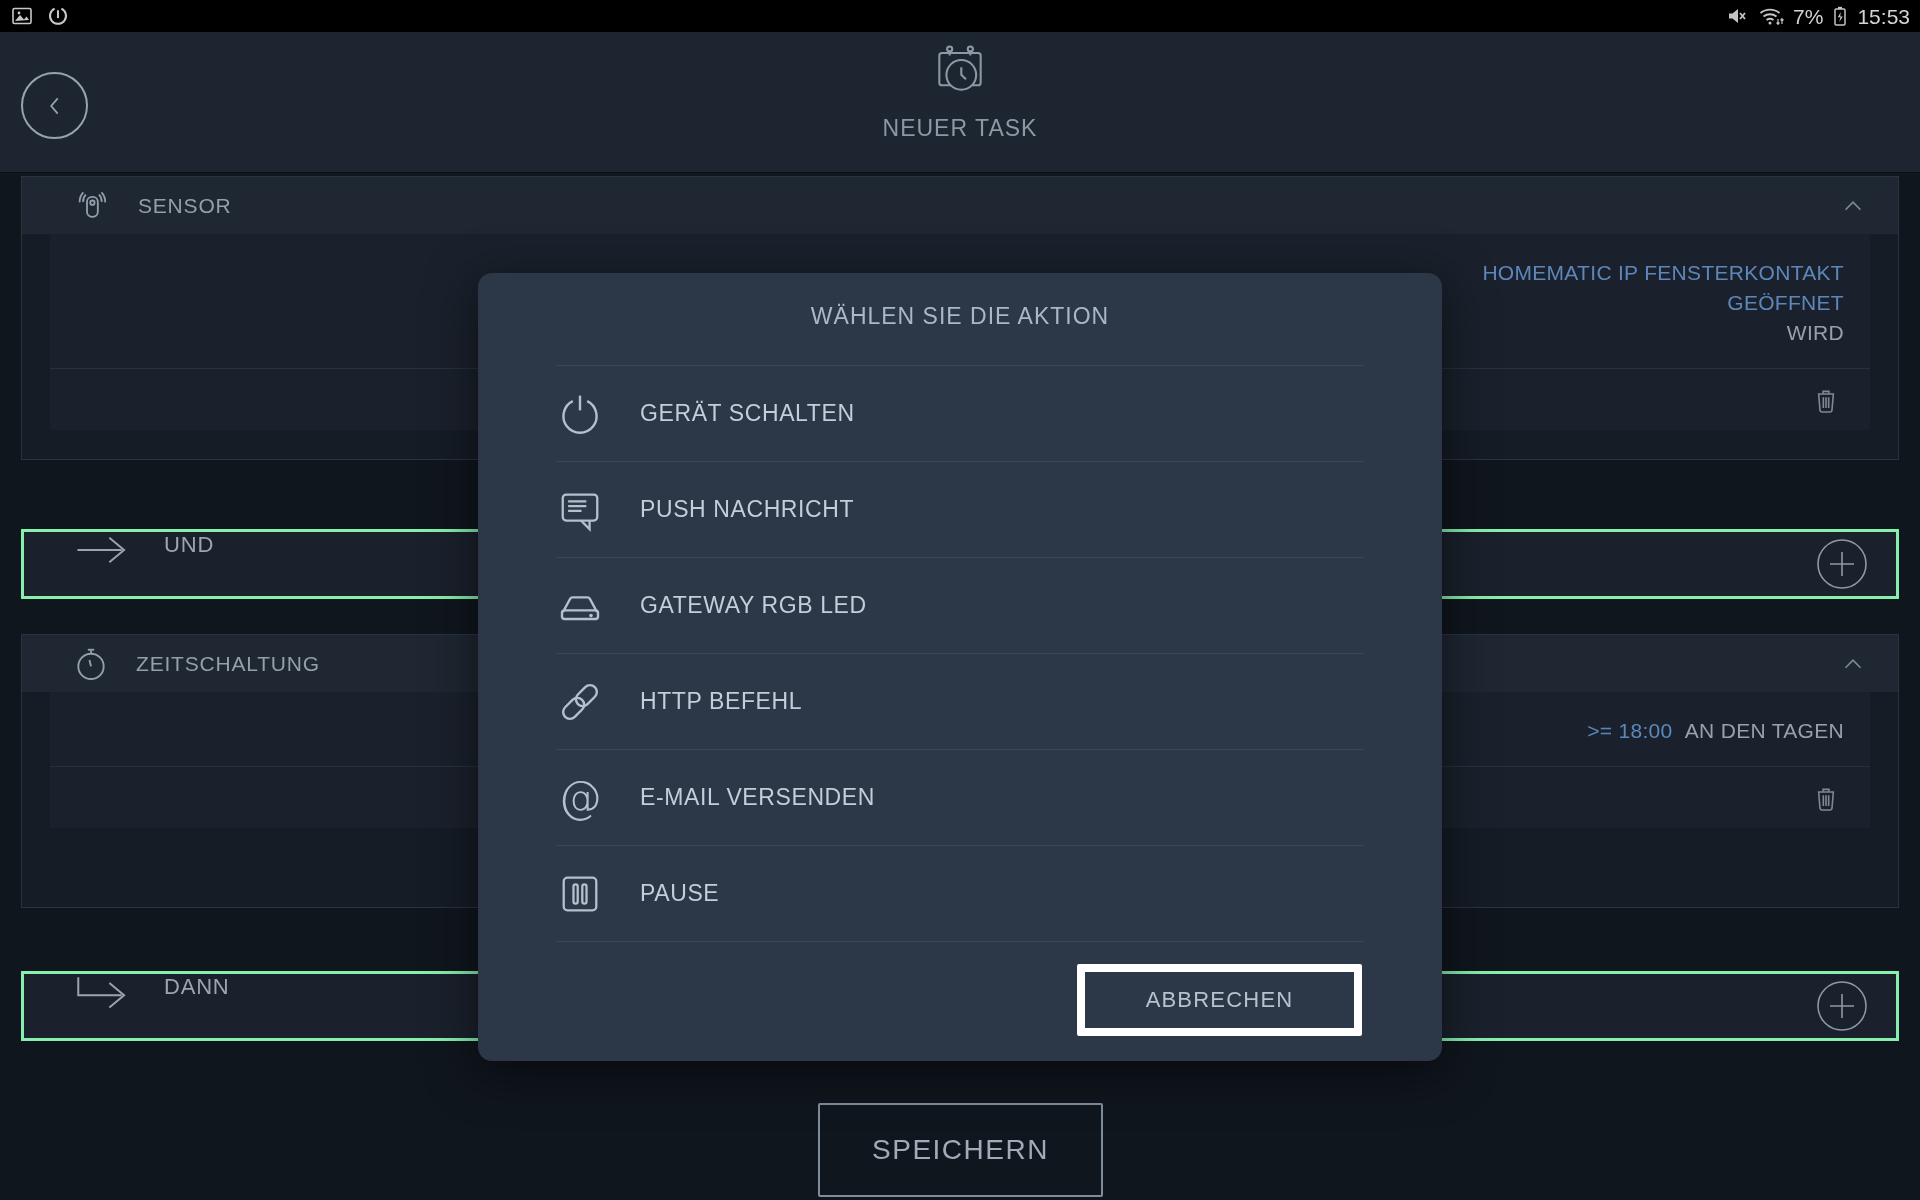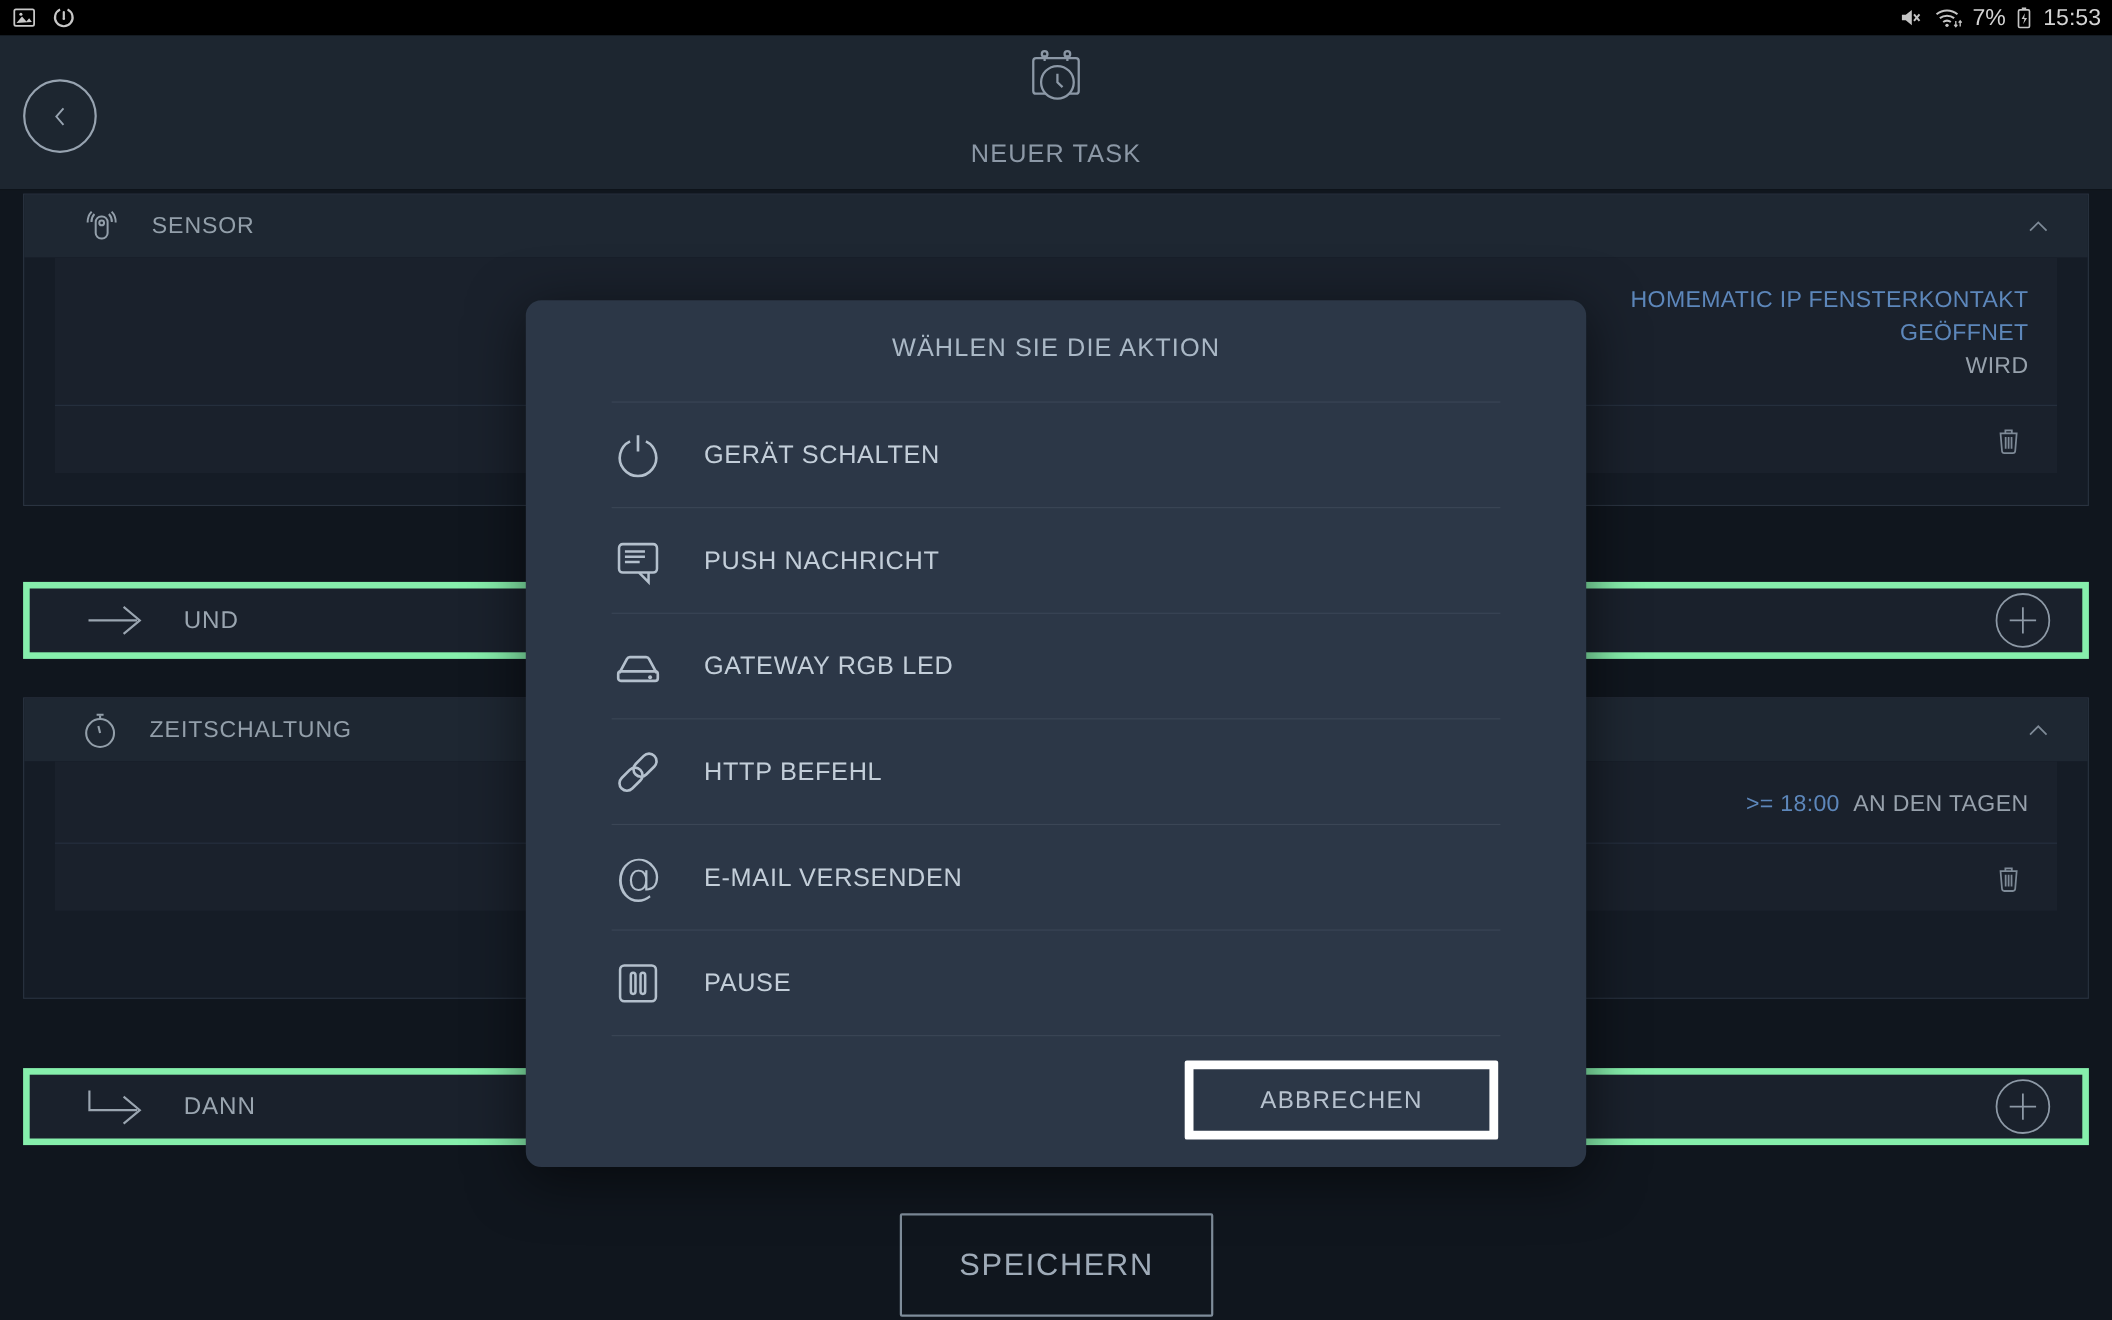--- a/index.html
+++ b/index.html
@@ -13,37 +13,37 @@
   .sb-right { gap:9px; }
   .sb-text { color:#d4d4d4; font-size:21px; line-height:1; }
   .sbicon { display:block; }
 
   
   .header { position:absolute; left:0; top:32px; width:1920px; height:141px; background:#1d2630;
     border-bottom:1px solid #0b1016; }
   .back-btn { position:absolute; left:21px; top:40px; width:67px; height:67px; border:2px solid #97a3b0;
     border-radius:50%; display:flex; align-items:center; justify-content:center; color:#97a3b0; cursor:pointer; }
   .header-center { position:absolute; left:0; top:8px; width:100%; display:flex; flex-direction:column;
-    align-items:center; gap:24px; color:#8c98a6; }
+    align-items:center; gap:13px; color:#8c98a6; }
   .header-title { font-size:23px; letter-spacing:1px; color:#8c98a6; }
 
   
   .card { position:absolute; left:21px; width:1878px; background:#151c26; border:1px solid #2a3340; }
   .card-header { height:57px; background:#1e2732; display:flex; align-items:center; padding:0 30px 0 50px; }
   .card-header .label { font-size:21px; color:#939faa; letter-spacing:0.8px; margin-left:26px; flex:1; }
   .inner-panel { margin:0 28px 22px 28px; background:#1a212c; }
   .panel-content { padding:24px 26px 20px 26px; }
   .sensor-line { font-size:21px; line-height:30px; letter-spacing:0.3px;text-align:right; }
   .blue { color:#5d87bb; }
   .gray { color:#97a1ac; }
   .panel-footer { border-top:1px solid #273140; height:62px; display:flex; align-items:center;
     justify-content:flex-end; padding-right:28px; }
 
   .row-card { position:absolute; left:21px; width:1878px; height:70px; background:#1a212c;
-    border:6px solid #86efac; display:flex; align-items:center; padding:0 28px 0 50px; }
+    border:3px solid #86efac; display:flex; padding:0 28px 0 50px; }
   .row-card .label { font-size:22px; color:#9aa5b0; letter-spacing:0.8px; margin-left:34px; flex:1; }
 
   .iconbtn { cursor:pointer; color:#7e8a97; display:flex; align-items:center; justify-content:center; }
 
   
   .save-btn { position:absolute; left:818px; top:1103px; width:285px; height:94px; background:transparent;
     border:2px solid #7f8d9b; border-radius:2px; color:#9fabb8; font-size:28px; letter-spacing:1.5px;
     display:flex; align-items:center; justify-content:center; cursor:pointer;
     font-family:"Liberation Sans","DejaVu Sans",sans-serif; }
 

